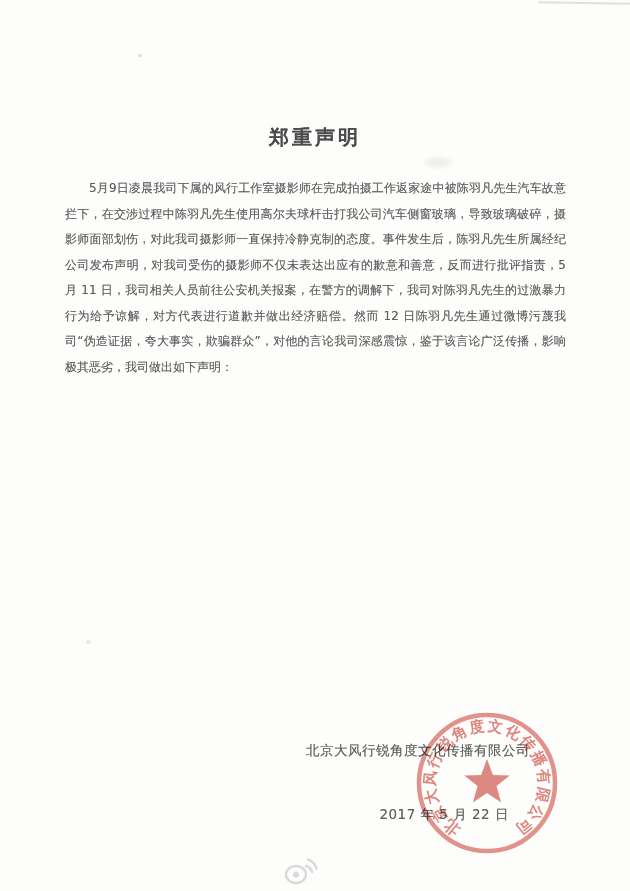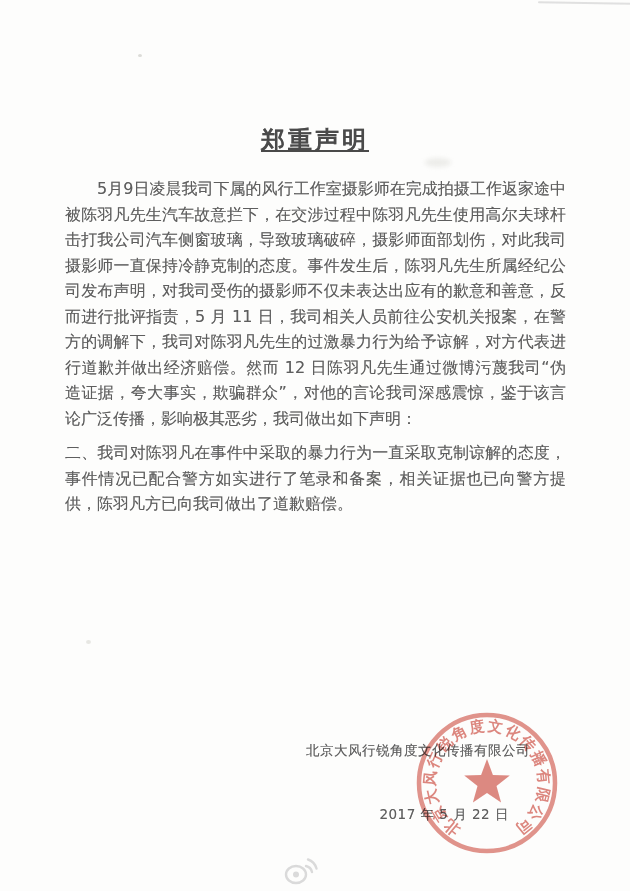--- a/index.html
+++ b/index.html
@@ -16,28 +16,27 @@
     background:#c9c9c9;opacity:.55;transform:rotate(1deg);
     border-radius:2px;
   }
   .speck1{position:absolute;left:138px;top:54px;width:4px;height:3px;background:#dcdcd8;border-radius:50%;}
   .speck2{position:absolute;left:425px;top:158px;width:26px;height:9px;background:#ededea;border-radius:50%;filter:blur(2px);}
   .speck3{position:absolute;left:86px;top:640px;width:5px;height:4px;background:#e7e7e3;border-radius:50%;}
 
   .title{
     position:absolute;top:124px;left:0;width:100%;
     margin:0;text-align:center;
-    font-size:24px;font-weight:bold;letter-spacing:3px;
+    font-size:20px;font-weight:bold;letter-spacing:3px;
     color:#4a4a4a;
     text-shadow:0 0 .6px rgba(74,74,74,.55);
-    text-decoration:underline;
   }
   .body{
     position:absolute;top:176px;left:65px;width:501px;
-    font-size:16px;line-height:25.5px;color:#5e5e5e;
+    font-size:12px;line-height:25.5px;color:#5e5e5e;
     text-align:justify;
     text-shadow:0 0 .5px rgba(94,94,94,.5);
   }
   .body p{margin:0 0 9px 0;}
   .body p.indent{text-indent:2em;}
 
   .company{
     position:absolute;top:742px;right:100px;
     font-size:13.5px;color:#5e5e5e;letter-spacing:.5px;
     text-shadow:0 0 .5px rgba(94,94,94,.5);
@@ -67,21 +66,20 @@
 
   <div class="scan-line"></div>
   <div class="speck1"></div>
   <div class="speck2"></div>
   <div class="speck3"></div>
 
   <h1 class="title">郑重声明</h1>
 
   <div class="body">
     <p class="indent">5月9日凌晨我司下属的风行工作室摄影师在完成拍摄工作返家途中被陈羽凡先生汽车故意拦下，在交涉过程中陈羽凡先生使用高尔夫球杆击打我公司汽车侧窗玻璃，导致玻璃破碎，摄影师面部划伤，对此我司摄影师一直保持冷静克制的态度。事件发生后，陈羽凡先生所属经纪公司发布声明，对我司受伤的摄影师不仅未表达出应有的歉意和善意，反而进行批评指责，5 月 11 日，我司相关人员前往公安机关报案，在警方的调解下，我司对陈羽凡先生的过激暴力行为给予谅解，对方代表进行道歉并做出经济赔偿。然而 12 日陈羽凡先生通过微博污蔑我司“伪造证据，夸大事实，欺骗群众”，对他的言论我司深感震惊，鉴于该言论广泛传播，影响极其恶劣，我司做出如下声明：</p>
-    <p>二、我司对陈羽凡在事件中采取的暴力行为一直采取克制谅解的态度，事件情况已配合警方如实进行了笔录和备案，相关证据也已向警方提供，陈羽凡方已向我司做出了道歉赔偿。</p>
   </div>
 
   <div class="company">北京大风行锐角度文化传播有限公司</div>
   <div class="date">2017 年 5 月 22 日</div>
 
   <svg class="seal" width="150" height="150" viewBox="0 0 150 150">
     <defs>
       <path id="sealArc" d="M 49 120 A 52 52 0 1 1 101 120" fill="none"></path>
     </defs>
     <circle cx="75" cy="75" r="68" fill="none" stroke="#d0544a" stroke-width="4.5" stroke-opacity="0.72"></circle>

